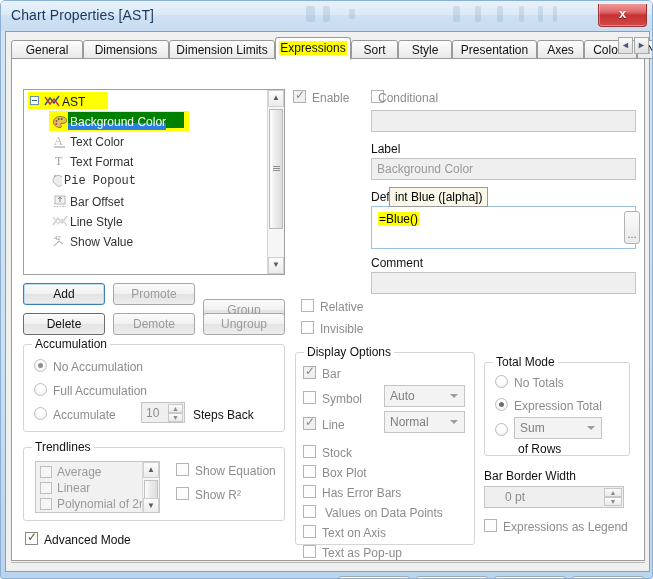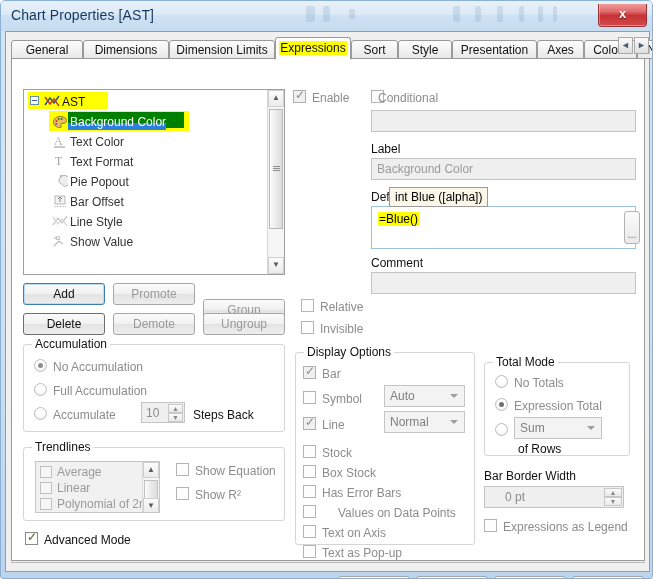--- a/index.html
+++ b/index.html
@@ -514,21 +514,21 @@
 
           <div class="tnode" style="left:6px;top:61px;">
             <span class="ticon ic-textformat" style="left:22px;">
               <svg width="16" height="16" viewBox="0 0 16 16">
                 <text x="3" y="12" font-family="Liberation Serif, serif" font-size="12" fill="#9f9f9f">T</text>
               </svg>
             </span>
             <span class="lbl" style="margin-left:40px;">Text Format</span>
           </div>
 
-          <div class="tnode" style="left:6px;top:81px;">
+          <div class="tnode" style="left:0;top:81px;font-family:Liberation Mono, monospace;">
             <span class="ticon ic-pie" style="left:22px;">
               <svg width="16" height="16" viewBox="0 0 16 16">
                 <path d="M8.5 8.5 L8.5 2.5 A6 6 0 0 1 14.5 8.5 Z" fill="#cfcfcf" stroke="#9b9b9b" stroke-width=".7"></path>
                 <path d="M7 9 A5.5 5.5 0 1 1 12.2 13.4 Z" fill="#ededed" stroke="#9b9b9b" stroke-width=".7"></path>
               </svg>
             </span>
             <span class="lbl" style="margin-left:40px;">Pie Popout</span>
           </div>
 
           <div class="tnode" style="left:6px;top:101px;">
@@ -712,27 +712,27 @@
         <div class="lblx dimtext" style="left:26px;top:65px;">Line</div>
         <div class="combo" style="left:88px;top:58px;width:81px;height:22px;">
           <span>Normal</span>
           <span class="arrow"></span>
         </div>
 
         <div class="cb" style="left:7px;top:92px;"></div>
         <div class="lblx dimtext" style="left:26px;top:93px;">Stock</div>
 
         <div class="cb" style="left:7px;top:112px;"></div>
-        <div class="lblx dimtext" style="left:26px;top:113px;">Box Stock</div>
+        <div class="lblx dimtext" style="left:26px;top:113px;">Box Plot</div>
 
         <div class="cb" style="left:7px;top:132px;"></div>
         <div class="lblx dimtext" style="left:26px;top:133px;">Has Error Bars</div>
 
         <div class="cb" style="left:7px;top:152px;"></div>
-        <div class="lblx dimtext" style="left:42px;top:153px;text-align:right;">Values on Data Points</div>
+        <div class="lblx dimtext" style="left:29px;top:153px;text-align:right;">Values on Data Points</div>
 
         <div class="cb" style="left:7px;top:172px;"></div>
         <div class="lblx dimtext" style="left:26px;top:173px;">Text on Axis</div>
 
         <div class="cb" style="left:7px;top:192px;"></div>
         <div class="lblx dimtext" style="left:26px;top:193px;">Text as Pop-up</div>
       </div>
 
       <div class="gb" style="left:472px;top:303px;width:146px;height:94px;">
         <div class="cap">Total Mode</div>

